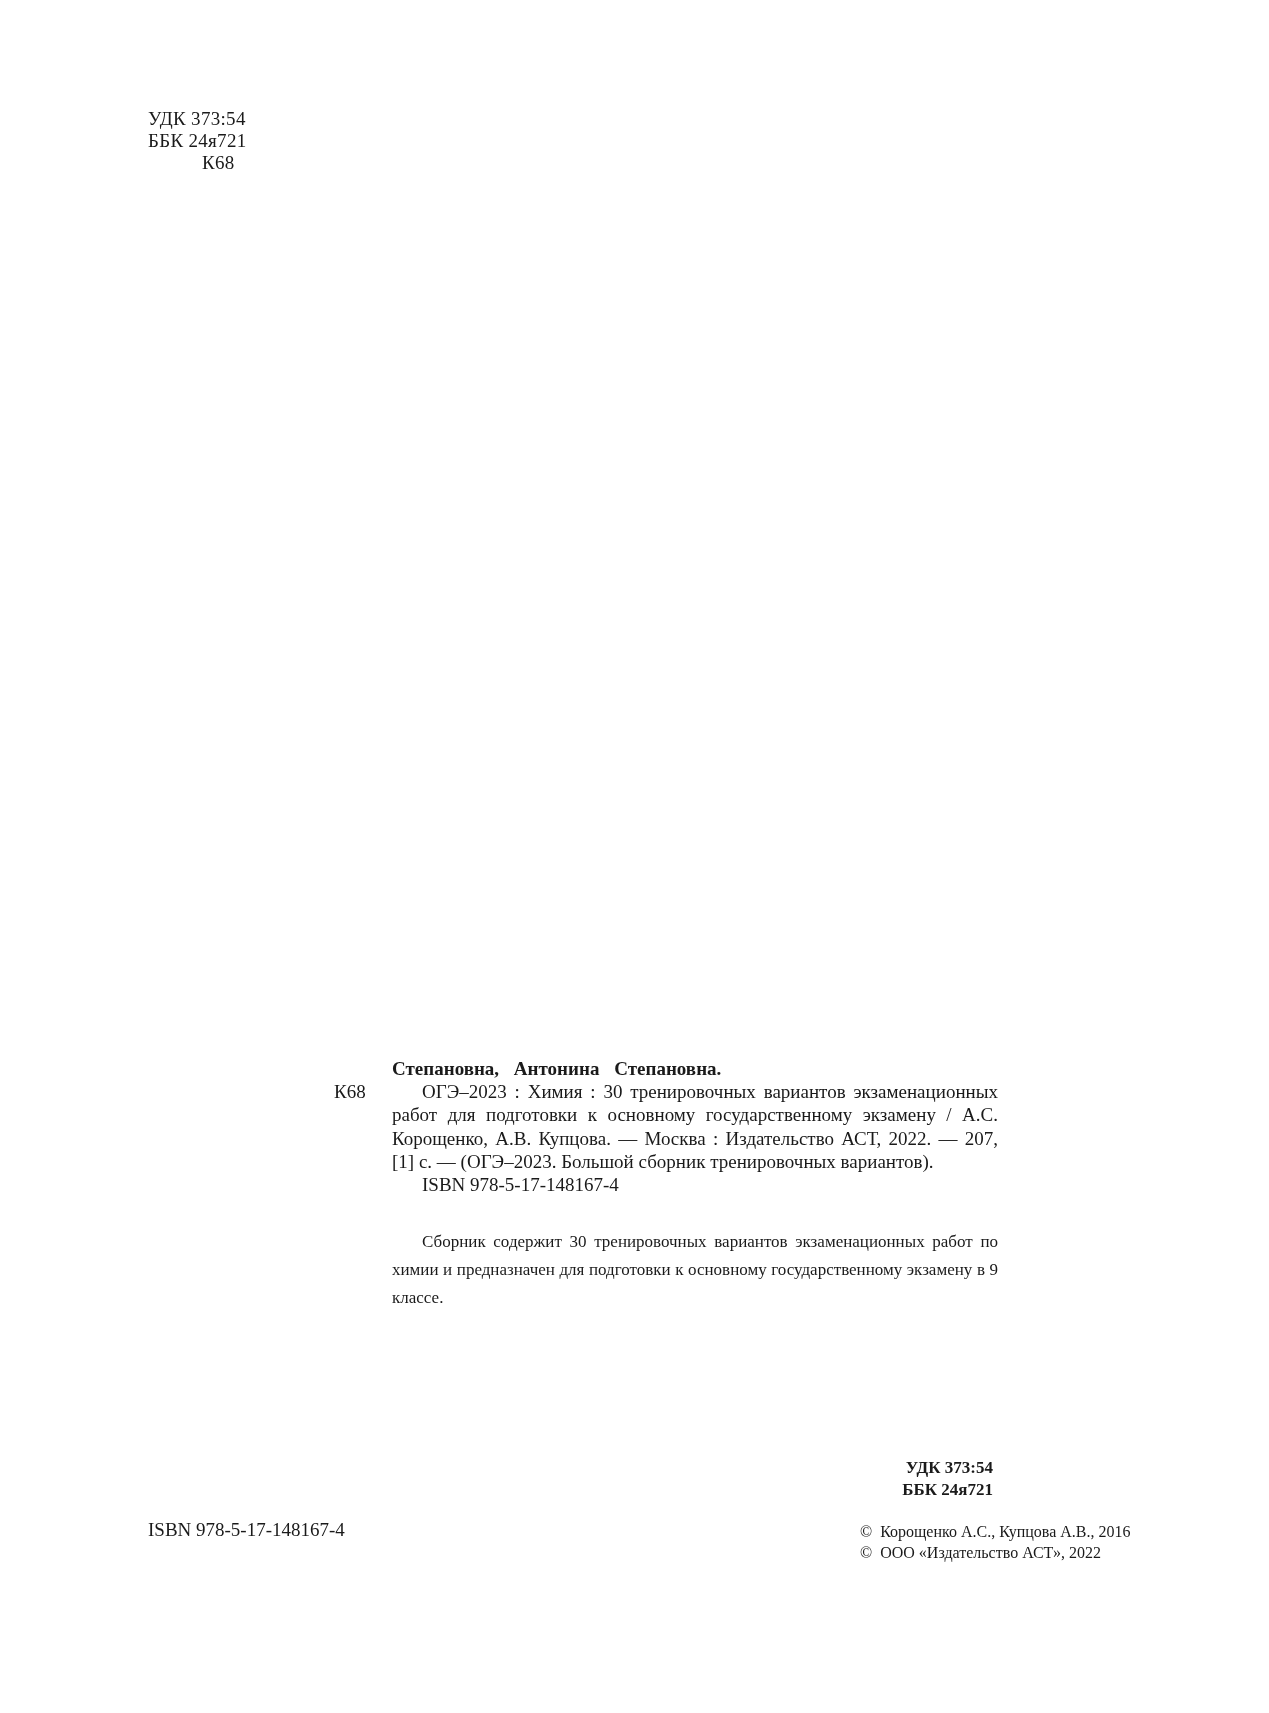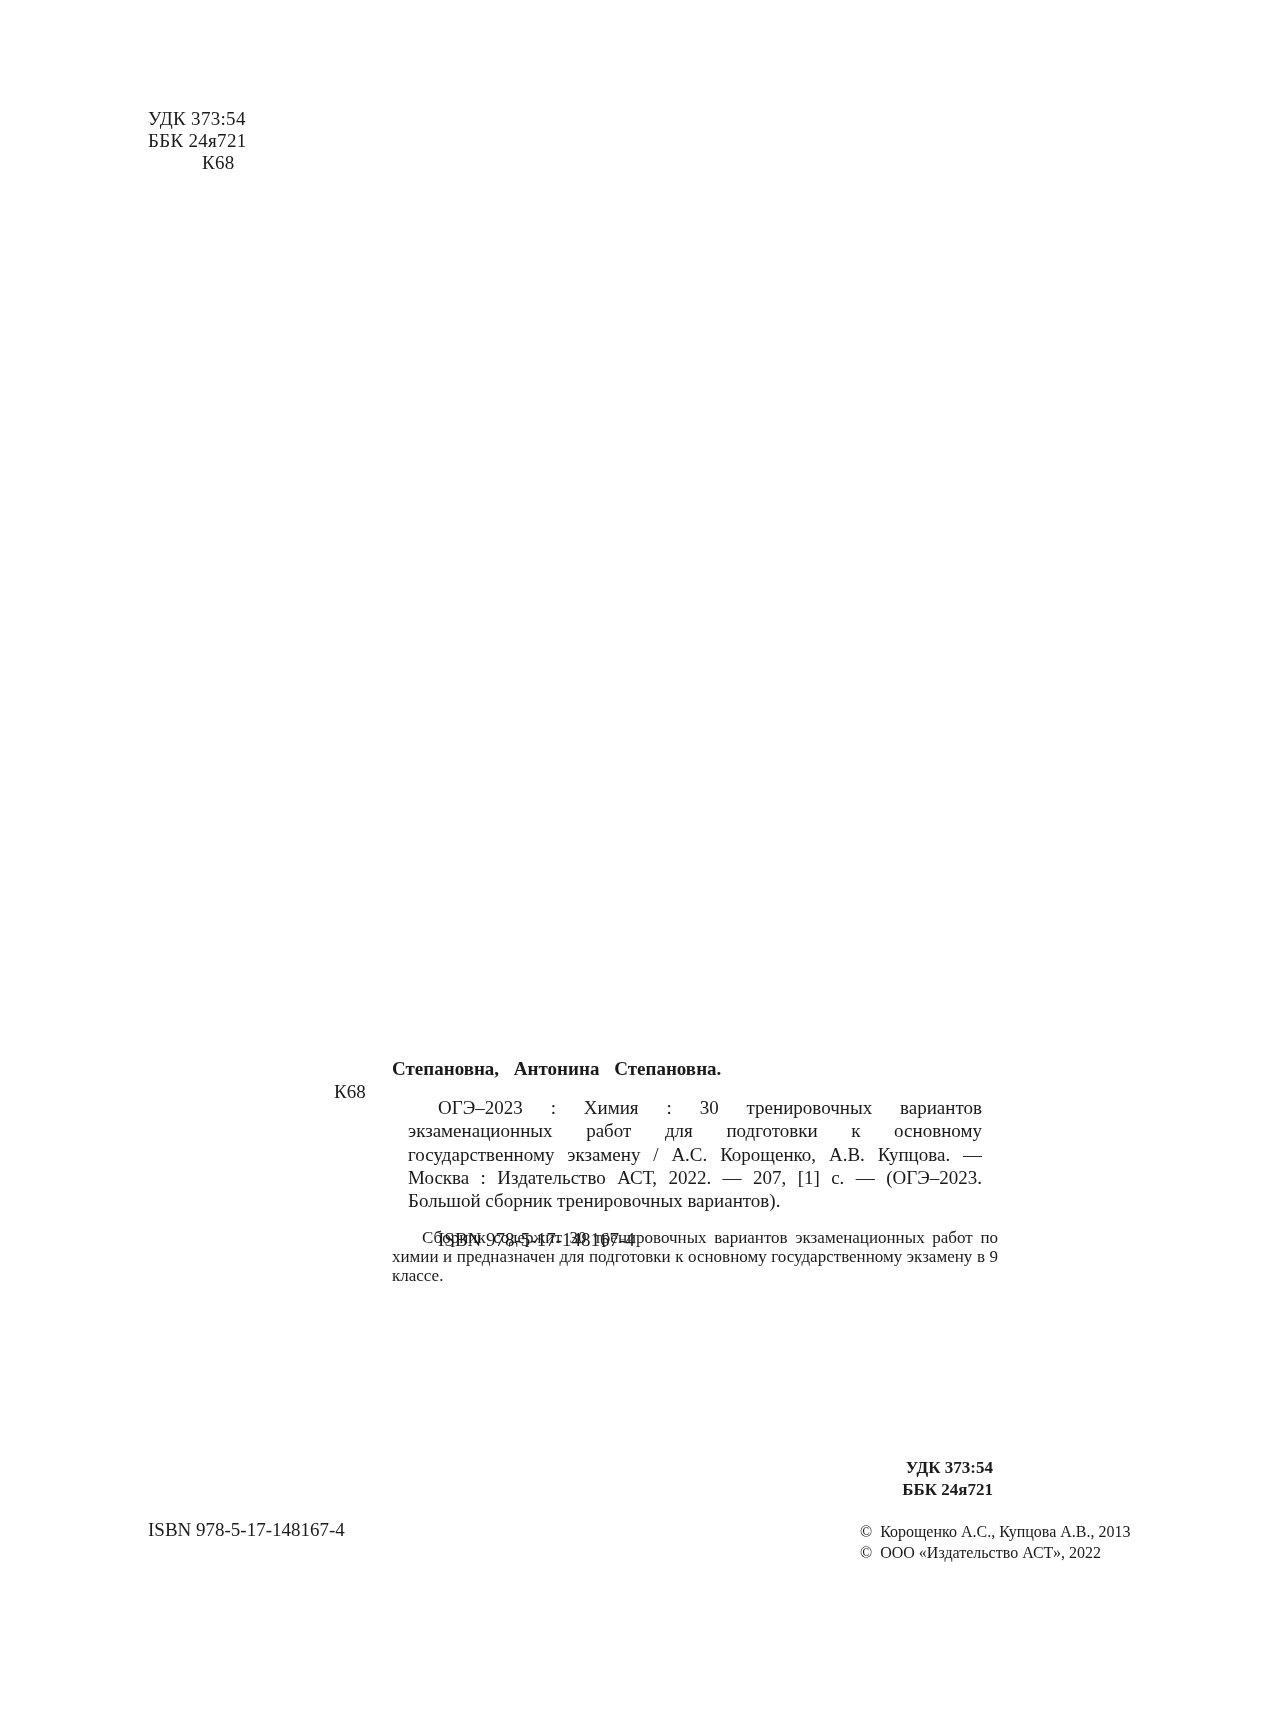--- a/index.html
+++ b/index.html
@@ -44,29 +44,29 @@
       line-height: 23px;
     }
     .card-biblio {
       left: 392px;
       top: 1080px;
       width: 606px;
       font-size: 19px;
       line-height: 23.3px;
       text-align: justify;
     }
-    .card-biblio p { margin: 16px; text-indent: 30px; text-align: justify; }
+    .card-biblio p { margin: 0; text-indent: 30px; text-align: justify; }
     .card-biblio .isbn-line { text-indent: 30px; }
 
     .card-annotation {
       left: 392px;
       top: 1228px;
       width: 606px;
       font-size: 17px;
-      line-height: 19px;
+      line-height: 28px;
     }
     .card-annotation p {
       margin: 0;
       text-indent: 30px;
       text-align: justify;
     }
 
     .card-codes {
       left: 760px;
       top: 1457px;
@@ -116,18 +116,18 @@
 
 <div class="abs card-codes">
   <div>УДК 373:54</div>
   <div>ББК 24я721</div>
 </div>
 
 <div class="abs bottom-isbn">ISBN 978-5-17-148167-4</div>
 
 <div class="abs copyrights">
   <div>
-    <span class="sym">©</span><span>Корощенко А.С., Купцова А.В., 2013</span>
+    <span class="sym">©</span><span>Корощенко А.С., Купцова А.В., 2016</span>
   </div>
   <div>
     <span class="sym">©</span><span>ООО «Издательство АСТ», 2022</span>
   </div>
 </div>
 
 </body></html>

